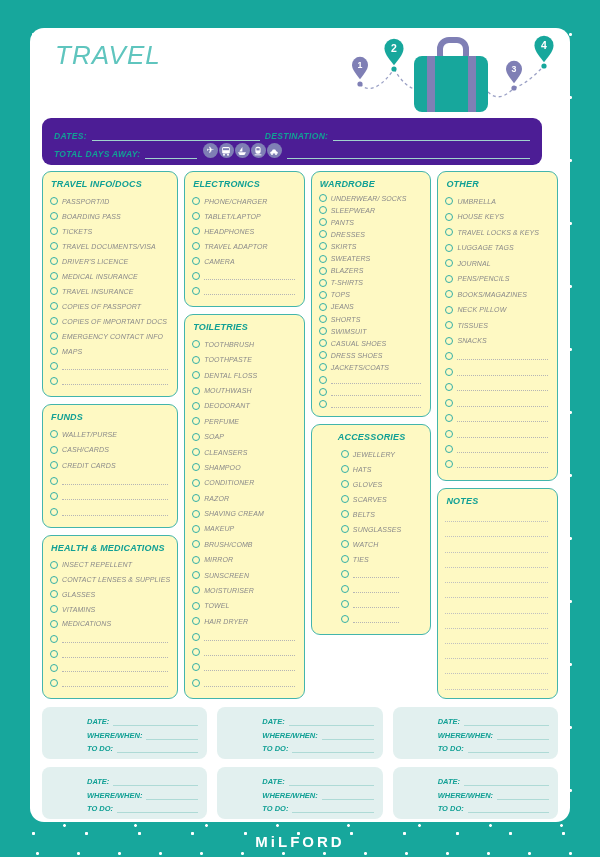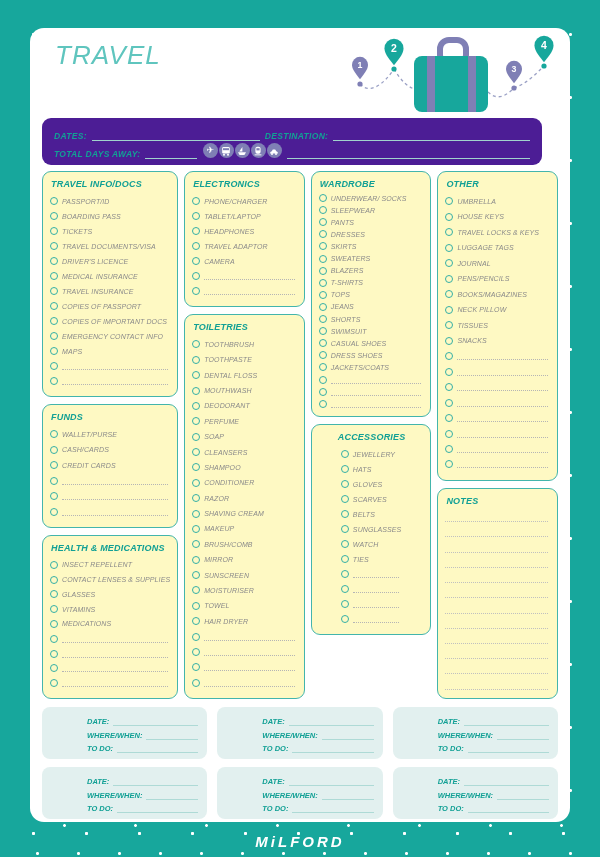--- a/index.html
+++ b/index.html
@@ -54,21 +54,21 @@
   
   .plan-grid{position:absolute;left:12px;right:12px;top:679px;height:112px;
     display:grid;grid-template-columns:repeat(3,1fr);grid-template-rows:1fr 1fr;gap:8px 10px;}
   .plan-box{background:#e2f0ef;border-radius:8px;padding:5px 9px;box-sizing:border-box;
     display:flex;flex-direction:column;justify-content:space-evenly;}
   .plan-row{display:flex;align-items:flex-end;gap:4px;height:13px;}
   .plan-label{font-size:7.5px;font-weight:bold;font-style:italic;color:#12a095;white-space:nowrap;margin-left:36px;}
   .plan-line{flex:1;border-bottom:1px solid #aedad6;height:9px;}
   
   .footer-brand{position:absolute;left:0;bottom:7px;width:100%;text-align:center;
-    color:#ffffff;font-weight:bold;font-style:italic;font-size:15px;letter-spacing:3px;}
+    color:#ffffff;font-weight:bold;font-size:15px;letter-spacing:3px;}
 </style>
 </head>
 <body>
 
 <div class="page">
   <div class="card">
 
     <div class="title1">TRAVEL</div>
 
     <svg class="hero" viewBox="0 0 234 86">

